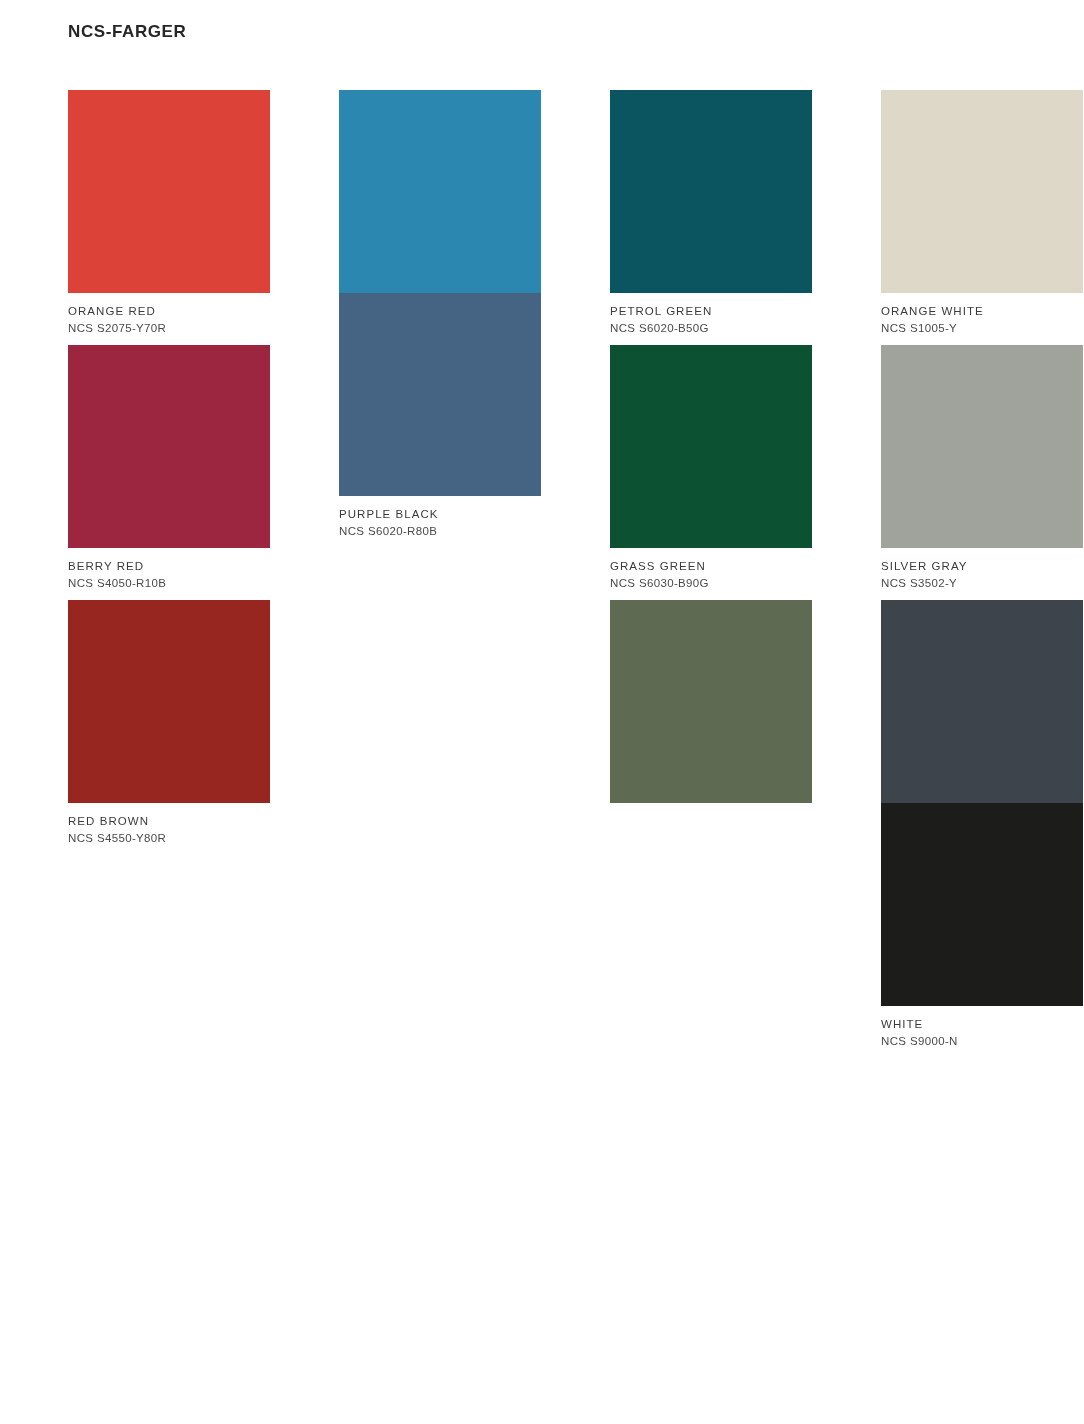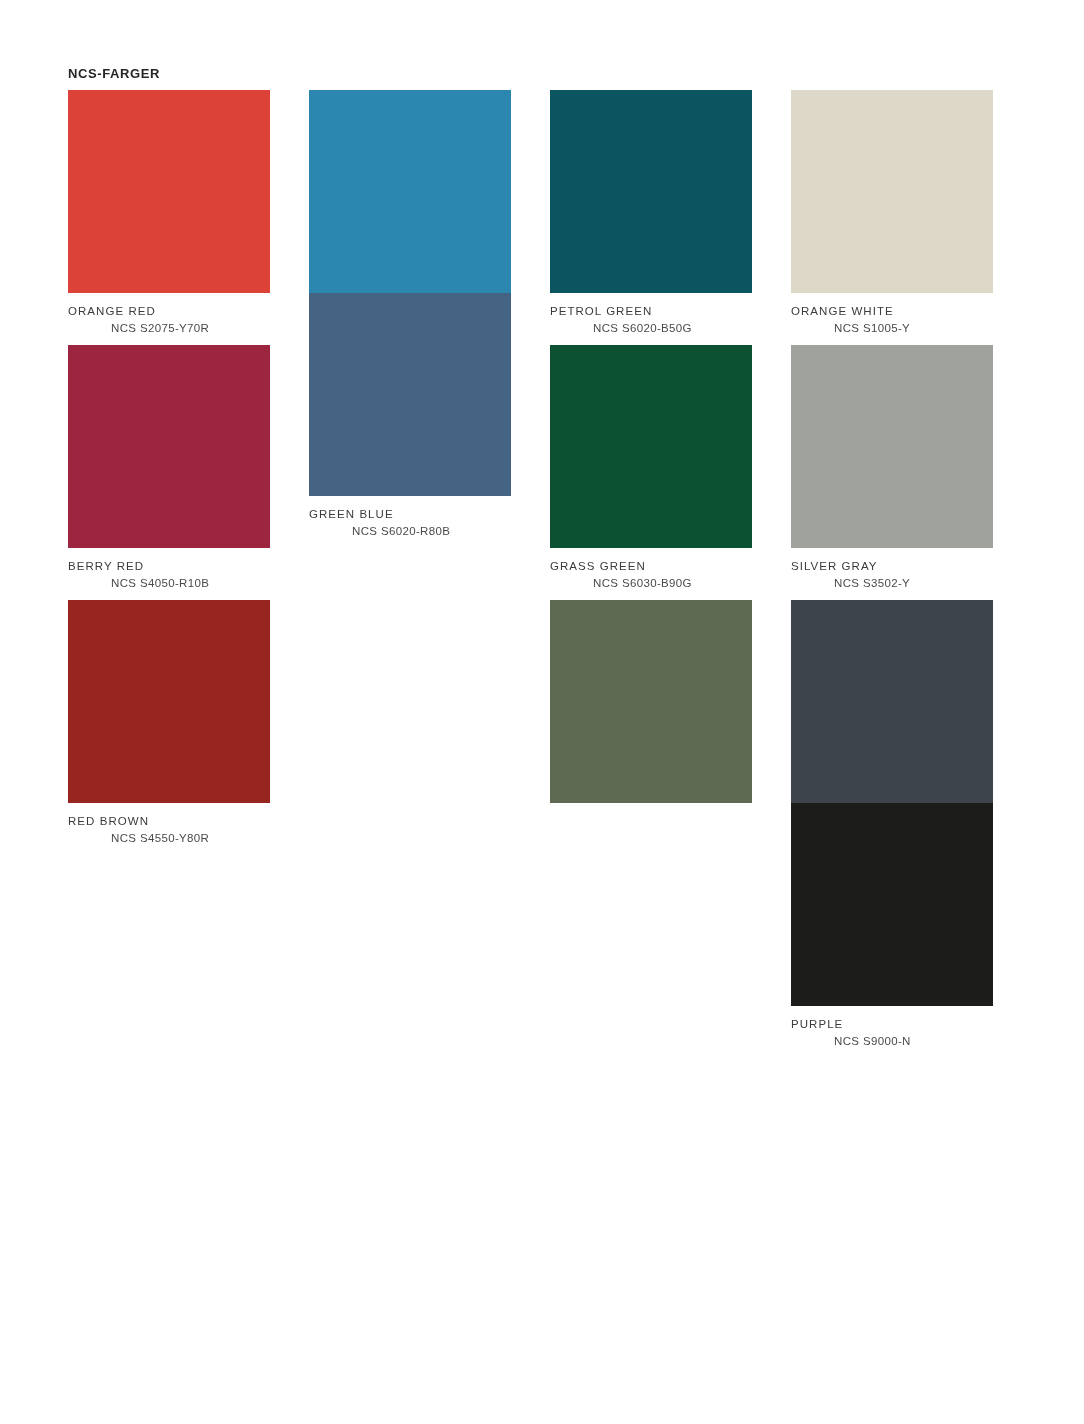--- a/index.html
+++ b/index.html
@@ -17,37 +17,36 @@
     position: relative;
     width: 1084px;
     height: 1424px;
     background: #ffffff;
   }
 
   .page-title {
     position: absolute;
     left: 68px;
     top: 22px;
-    font-size: 13px;
+    font-size: 17px;
     font-weight: bold;
     letter-spacing: 0.6px;
     color: #262626;
     font-family: "Liberation Sans", sans-serif;
-    margin-top: 44px;
   }
 
   
   .palette-grid {
     position: absolute;
     left: 68px;
     top: 90px;
     width: 948px;
     display: flex;
     flex-direction: row;
-    gap: 39px;
+    gap: 69px;
   }
 
   .palette-column {
     width: 202px;
     display: flex;
     flex-direction: column;
   }
 
   .swatch-card {
     width: 202px;
@@ -76,21 +75,20 @@
   }
 
   .swatch-code {
     font-size: 11.5px;
     letter-spacing: 0.35px;
     color: #4a4a4a;
     line-height: 15px;
     margin-top: 2px;
     white-space: nowrap;
     font-family: "Liberation Sans", sans-serif;
-    margin-left: 43px;
   }
 
   
   .swatch-spacer {
     width: 202px;
     height: 255px;
   }
 </style>
 </head>
 <body>
@@ -125,21 +123,21 @@
         <div class="swatch-spacer"></div>
         <div class="swatch-spacer"></div>
       </div>
       <div class="palette-column">
         <div class="swatch-card">
           <div class="swatch-chip" style="background-color: rgb(43, 135, 175);"></div>
         </div>
         <div class="swatch-card">
           <div class="swatch-chip" style="background-color: rgb(69, 100, 132);"></div>
           <div class="swatch-meta">
-            <div class="swatch-name">GREEN BLUE</div>
+            <div class="swatch-name">PURPLE BLACK</div>
             <div class="swatch-code">NCS S6020-R80B</div>
           </div>
         </div>
         <div class="swatch-spacer"></div>
         <div class="swatch-spacer"></div>
         <div class="swatch-spacer"></div>
       </div>
       <div class="palette-column">
         <div class="swatch-card">
           <div class="swatch-chip" style="background-color: rgb(10, 85, 96);"></div>
@@ -175,20 +173,20 @@
             <div class="swatch-name">SILVER GRAY</div>
             <div class="swatch-code">NCS S3502-Y</div>
           </div>
         </div>
         <div class="swatch-card">
           <div class="swatch-chip" style="background-color: rgb(62, 68, 76);"></div>
         </div>
         <div class="swatch-card">
           <div class="swatch-chip" style="background-color: rgb(28, 28, 26);"></div>
           <div class="swatch-meta">
-            <div class="swatch-name">PURPLE</div>
+            <div class="swatch-name">WHITE</div>
             <div class="swatch-code">NCS S9000-N</div>
           </div>
         </div>
       </div>
     </div>
 
 </div>
 
 </body></html>

